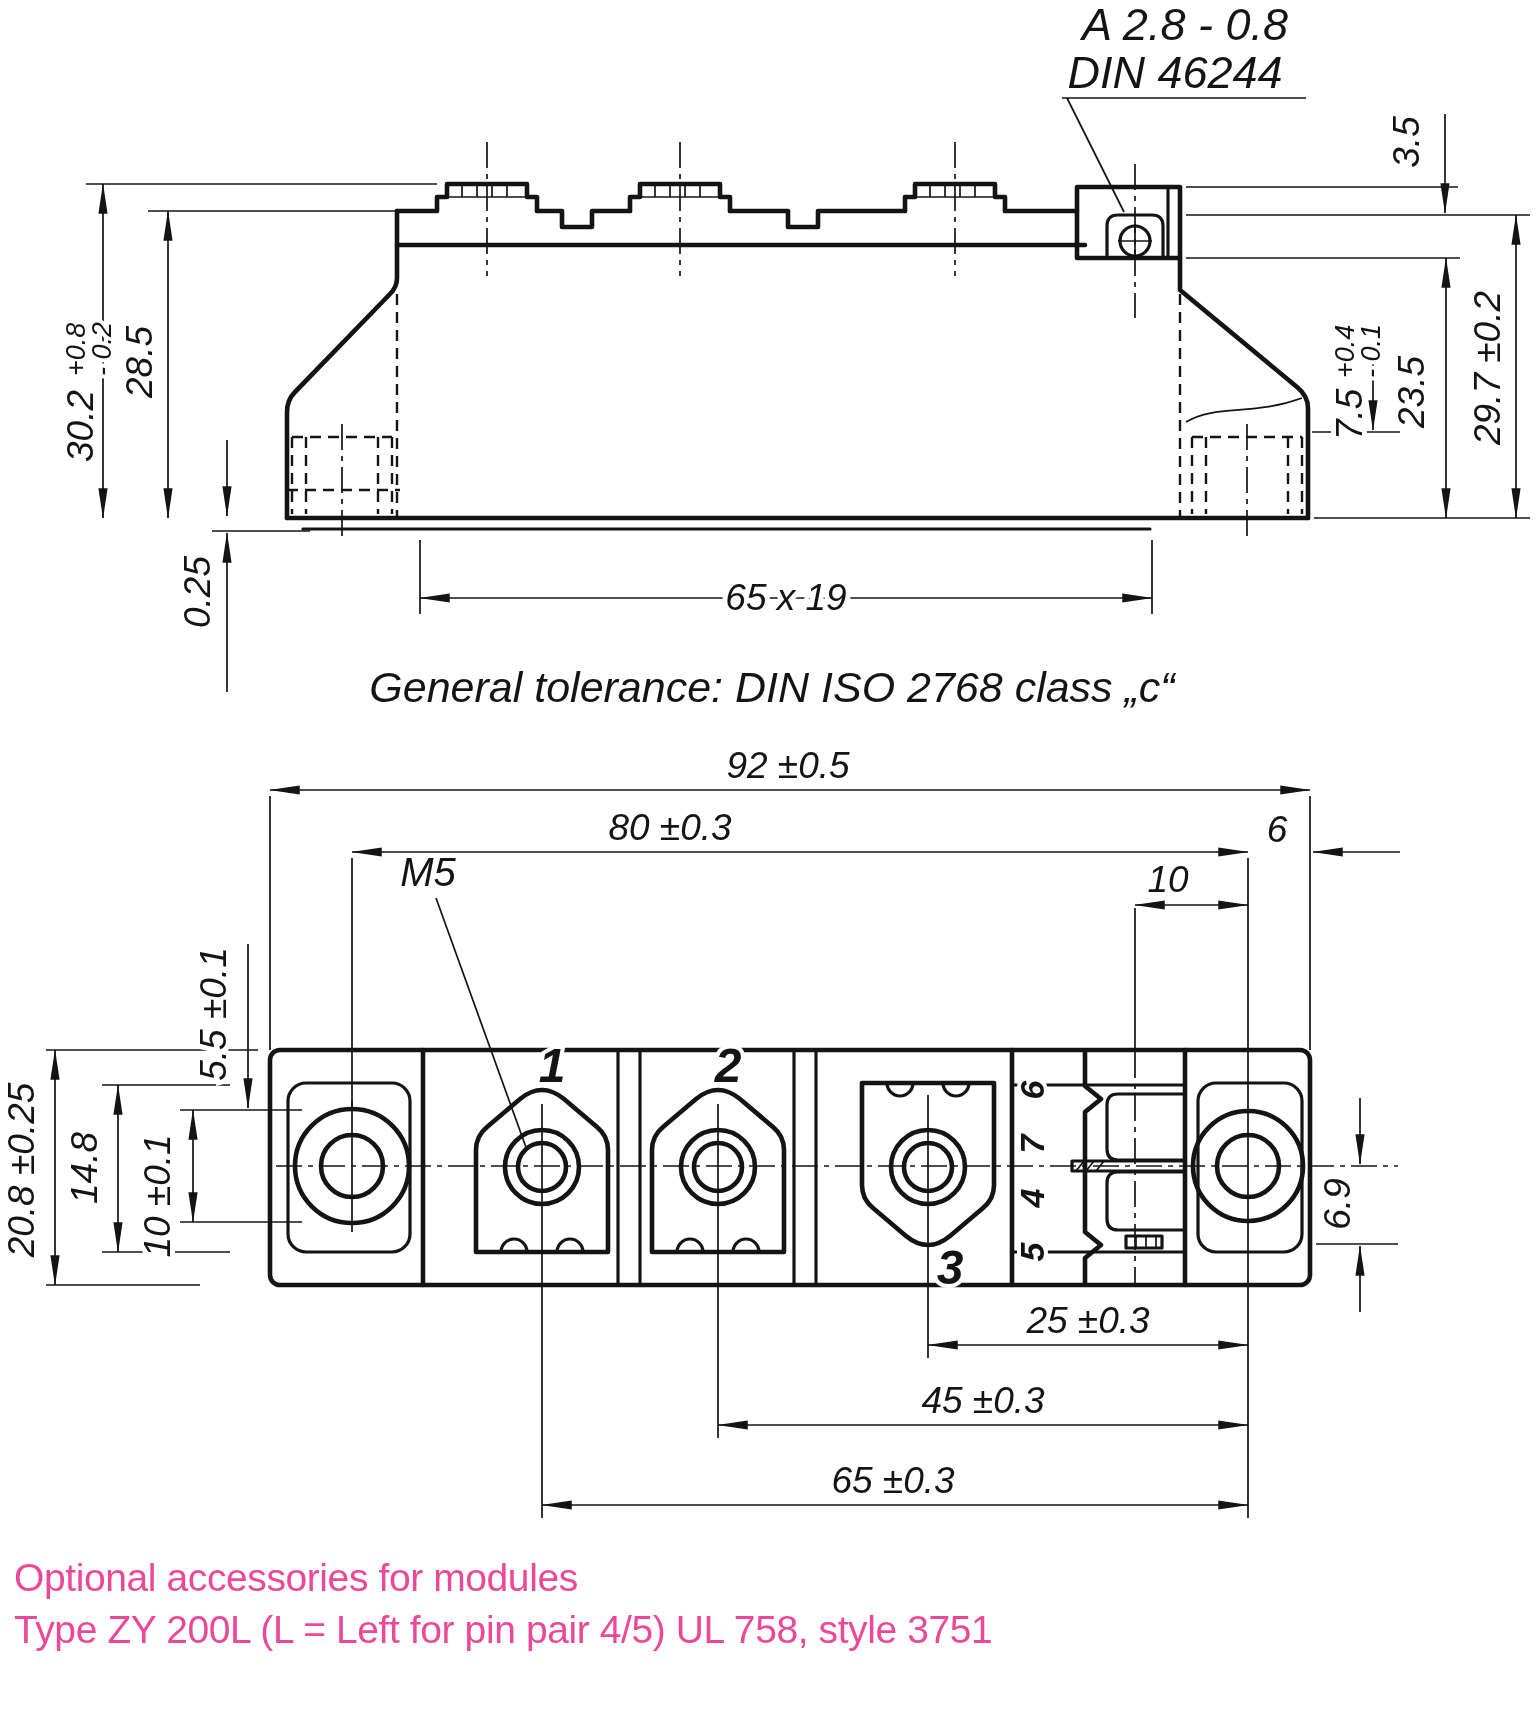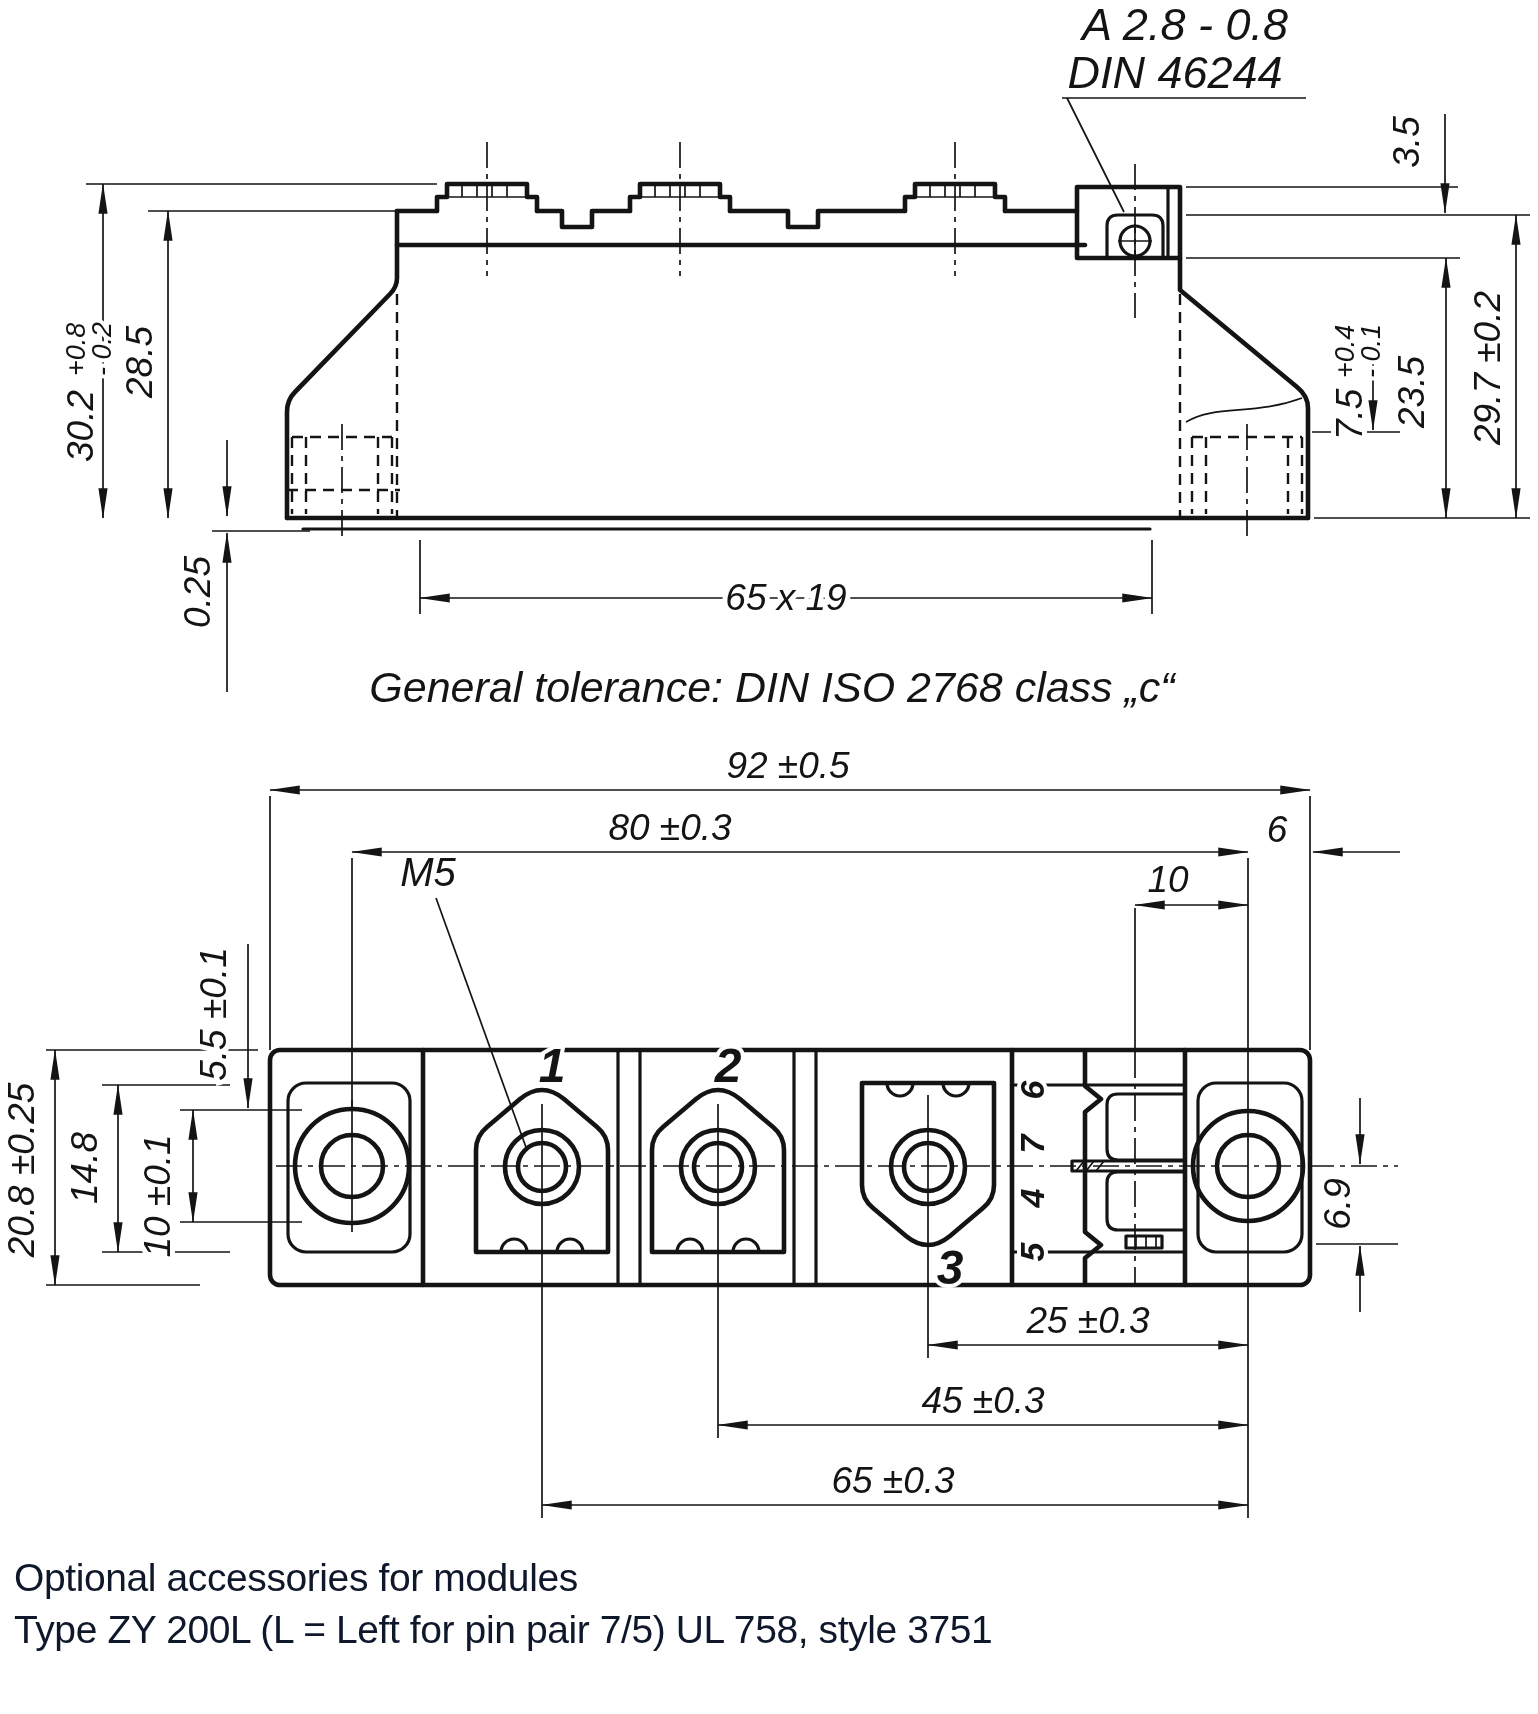--- a/index.html
+++ b/index.html
@@ -16,21 +16,21 @@
   text { fill:#141414; font-family:"Liberation Sans", sans-serif; }
   .dt  { font-style:italic; font-size:37px; paint-order:stroke; stroke:#ffffff; stroke-width:10px; }
   .dts { font-style:italic; font-size:27px; paint-order:stroke; stroke:#ffffff; stroke-width:8px; }
   .lbl { font-style:italic; font-size:48px; font-weight:600; paint-order:stroke; stroke:#ffffff; stroke-width:8px; }
   .pin { font-style:italic; font-size:34px; font-weight:600; paint-order:stroke; stroke:#ffffff; stroke-width:8px; }
   .hdr { font-style:italic; font-size:45px; }
   .note{ font-style:italic; font-size:43px; }
   .mid { text-anchor:middle; }
   
   #footer { position:absolute; left:14px; top:1552px; width:1524px;
-            font-size:39px; letter-spacing:-0.4px; line-height:52px; color:#0f172a; }
+            font-size:39px; letter-spacing:-0.4px; line-height:52px; color:#ec4899; }
 </style>
 </head>
 <body>
 
 <div id="canvas">
 <svg width="1538" height="1714" viewBox="0 0 1538 1714">
   <defs>
     <marker id="arr" markerWidth="19" markerHeight="7" refX="18" refY="3" orient="auto-start-reverse" markerUnits="strokeWidth">
       <path d="M18.5,3 L0.5,0.3 L0.5,5.7 Z" fill="#141414"></path>
     </marker>
@@ -242,15 +242,15 @@
 
     <text class="pin mid" transform="rotate(-90 1044 1090)" x="1044" y="1090">6</text>
     <text class="pin mid" transform="rotate(-90 1044 1144)" x="1044" y="1144">7</text>
     <text class="pin mid" transform="rotate(-90 1044 1198)" x="1044" y="1198">4</text>
     <text class="pin mid" transform="rotate(-90 1044 1252)" x="1044" y="1252">5</text>
   </g>
 </svg>
 
 <div id="footer">
   <div>Optional accessories for modules</div>
-  <div>Type ZY 200L  (L = Left for pin pair 7/5)  UL 758, style 3751</div>
+  <div>Type ZY 200L  (L = Left for pin pair 4/5)  UL 758, style 3751</div>
 </div>
 </div>
 
 </body></html>

